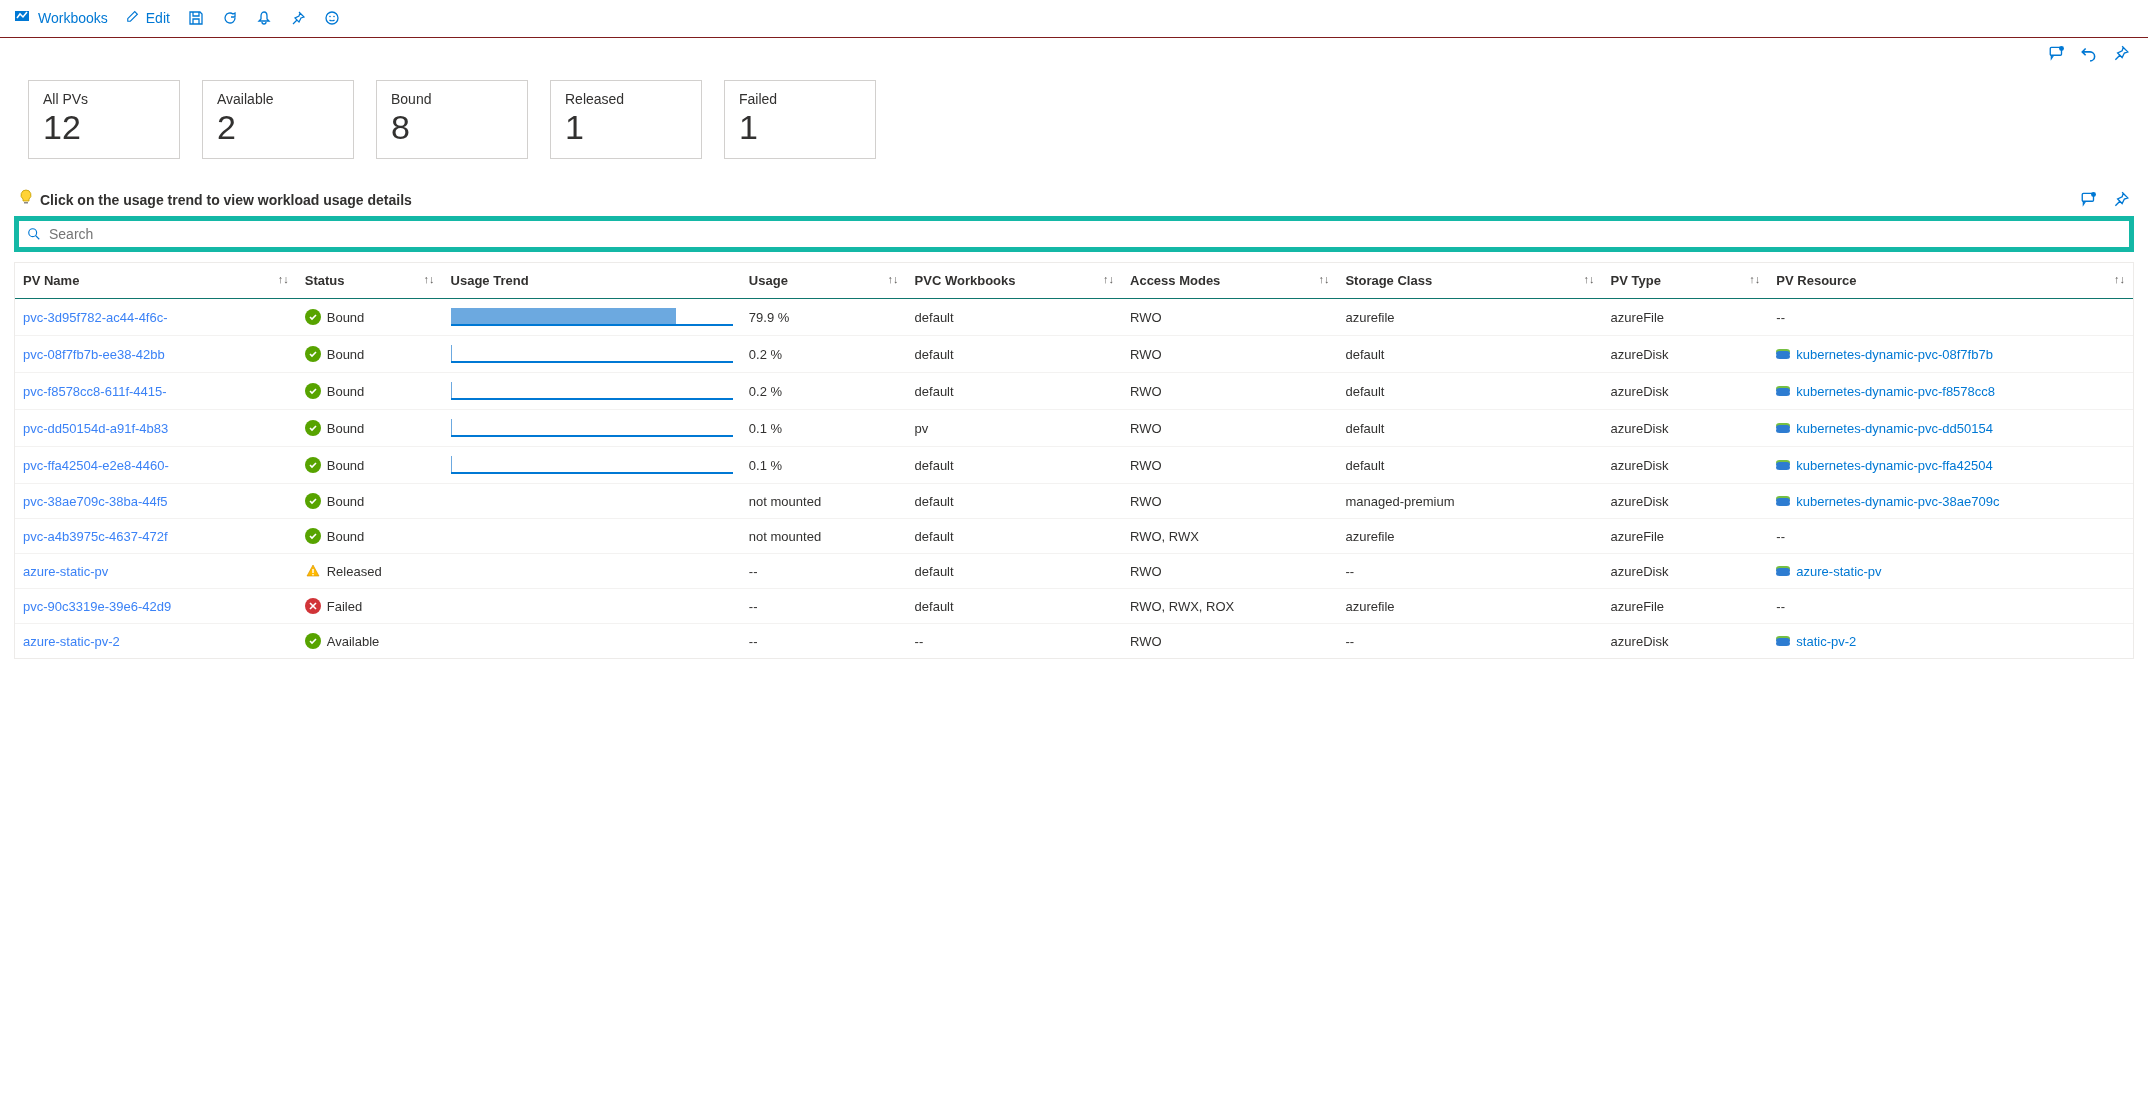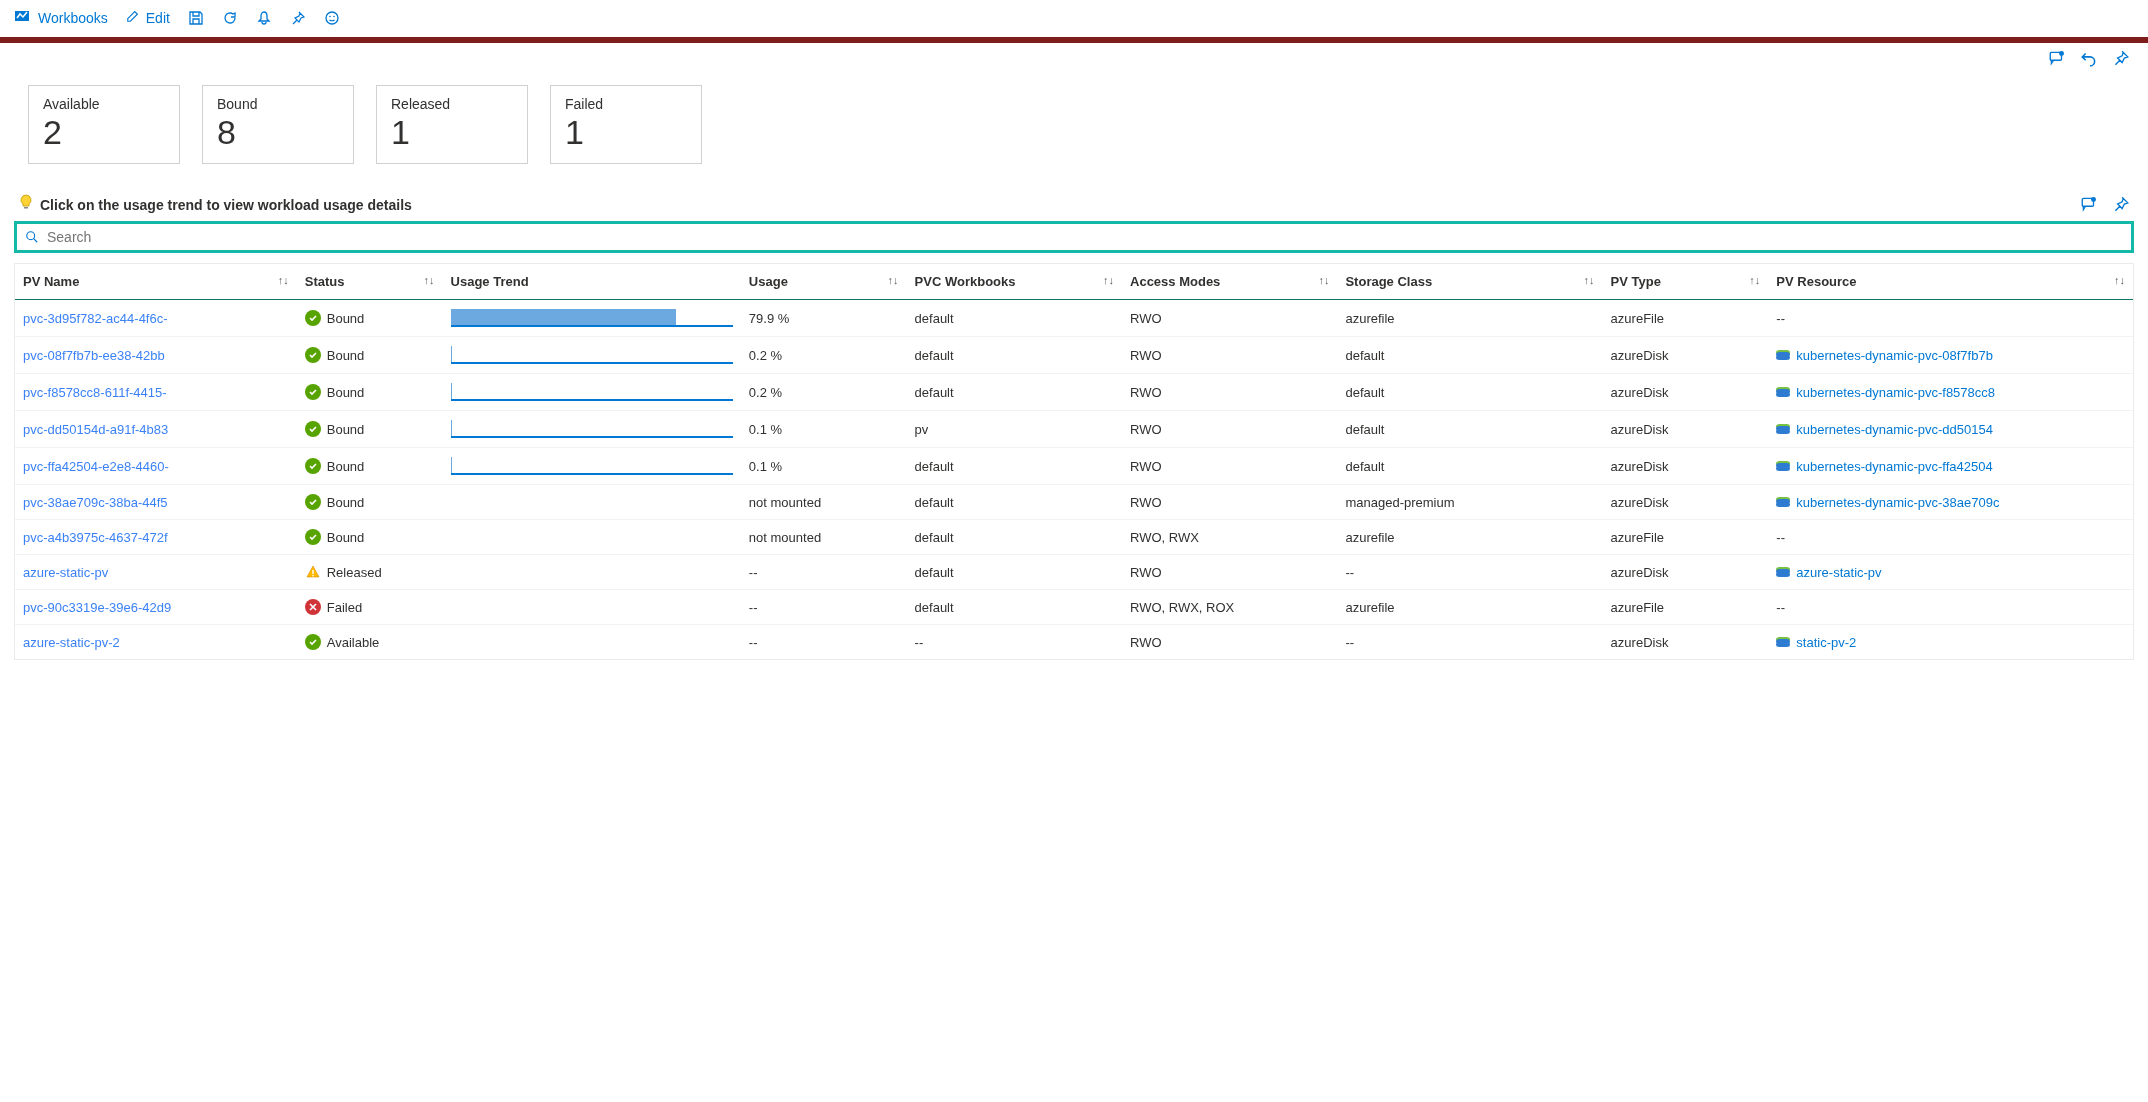--- a/index.html
+++ b/index.html
@@ -8,21 +8,21 @@
     font-family: "Segoe UI", -apple-system, BlinkMacSystemFont, sans-serif;
     font-size: 13px;
     color: #323130;
     background: #fff;
   }
   .toolbar {
     display: flex;
     align-items: center;
     gap: 18px;
     padding: 8px 14px 10px;
-    border-bottom: 6px solid #7f1d1d;
+    border-bottom: 1px solid #7f1d1d;
   }
   .toolbar-brand {
     display: flex;
     align-items: center;
     gap: 8px;
     color: #0078d4;
     font-size: 14px;
     cursor: pointer;
   }
   .toolbar-item {
@@ -62,21 +62,21 @@
     justify-content: space-between;
     padding: 4px 18px 8px 18px;
   }
   .hint-left { display:flex; align-items:flex-end; gap:6px; font-size:14px; color:#323130; font-weight:600; }
   .hint-left .bulb { color:#f2c811; }
   .hint-right { display:flex; align-items:center; gap:14px; }
   .hint-right .act { color:#0078d4; cursor:pointer; display:flex; }
 
   .search-wrap {
     margin: 0 14px;
-    border: 3px solid #14b8a6;
+    border: 5px solid #14b8a6;
     display:flex;
     align-items:center;
     padding: 4px 8px;
     gap:6px;
   }
   .search-wrap svg { color:#0078d4; flex-shrink:0; }
   .search-wrap input {
     border:none; outline:none; flex:1; font-size:14px; color:#605e5c;
     background:transparent;
   }
@@ -228,20 +228,24 @@
       </svg>
   </span>
   <span class="act">
     <svg width="18" height="18" viewBox="0 0 16 16">
         <path d="M9 2l5 5-3 1-2 4-2-2-4 4 4-4-2-2 4-2 1-3z" fill="none" stroke="#0078d4" stroke-width="1.2"></path>
       </svg>
   </span>
 </div>
 
 <div class="tiles">
+  <div class="tile">
+    <div class="tile-label">All PVs</div>
+    <div class="tile-value">12</div>
+  </div>
   <div class="tile">
     <div class="tile-label">Available</div>
     <div class="tile-value">2</div>
   </div>
   <div class="tile">
     <div class="tile-label">Bound</div>
     <div class="tile-value">8</div>
   </div>
   <div class="tile">
     <div class="tile-label">Released</div>

